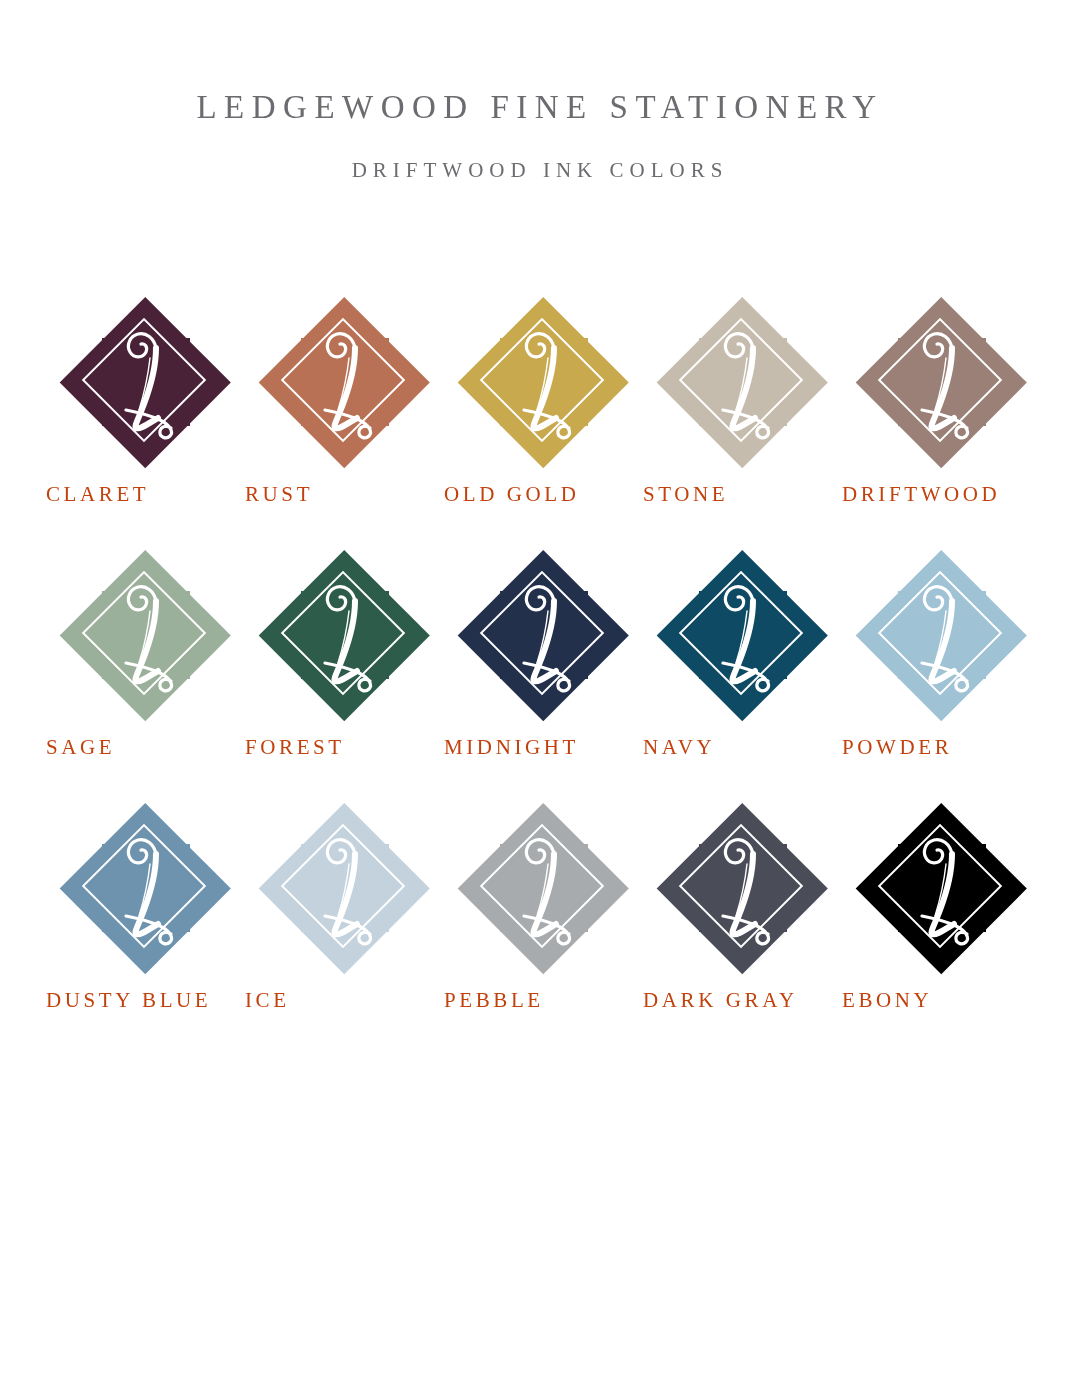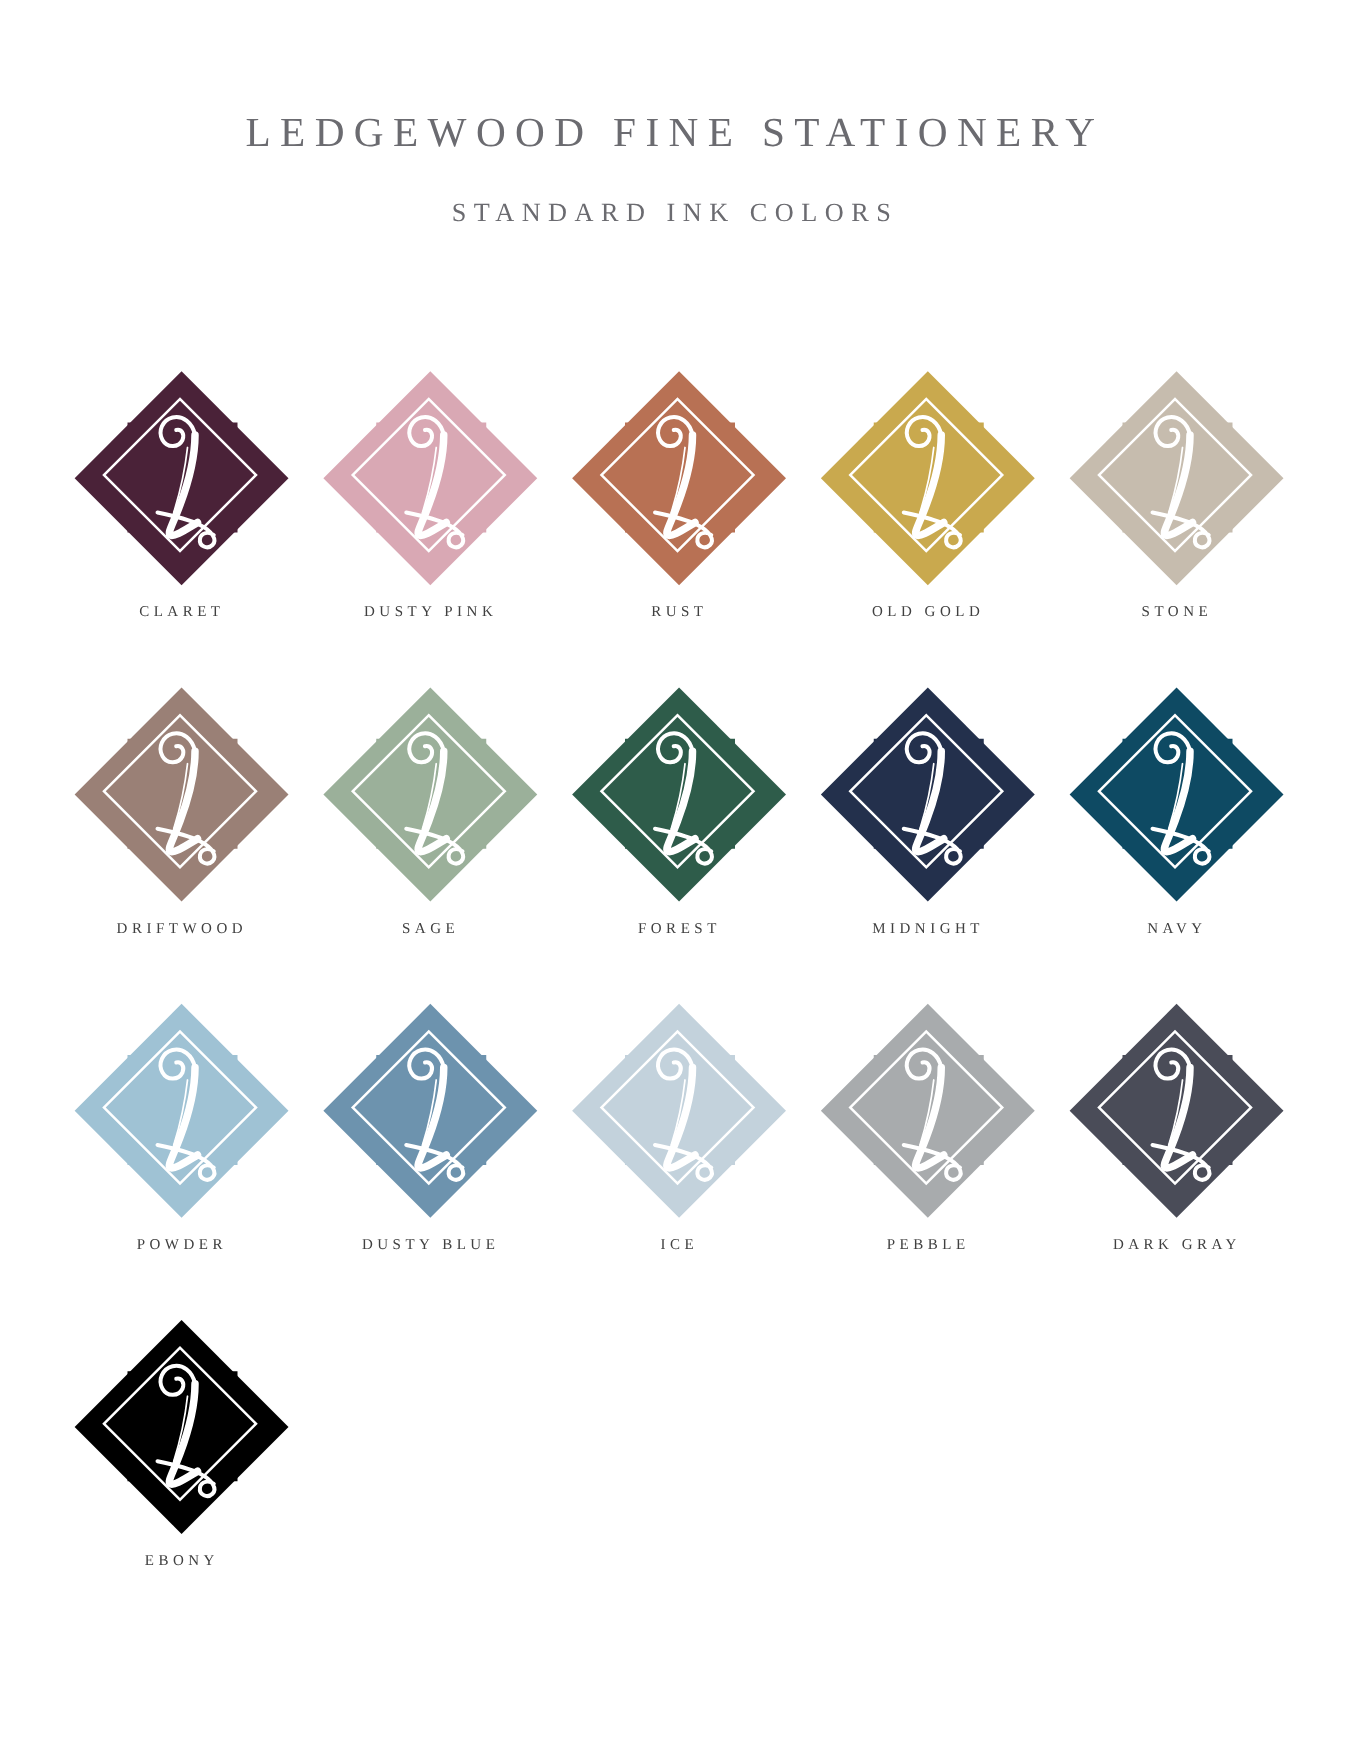--- a/index.html
+++ b/index.html
@@ -124,39 +124,39 @@
     display: block;
     width: 172px;
     height: 172px;
   }
 
   .swatch-label {
     position: absolute;
     left: 0;
     top: 186px;
     width: 199px;
-    text-align: center;
+    text-align: left;
     font-family: "Liberation Serif", "DejaVu Serif", serif;
-    font-size: 12px;
+    font-size: 21px;
     font-weight: 400;
     letter-spacing: 3.6px;
-    color: #404040;
+    color: #c2410c;
     text-transform: uppercase;
     white-space: nowrap;
     line-height: 1.2;
   }
 </style>
 </head>
 <body>
 
 <div class="page">
 
   <div class="header">
     <div class="brand-title">LEDGEWOOD FINE STATIONERY</div>
-    <div class="brand-subtitle">STANDARD INK COLORS</div>
+    <div class="brand-subtitle">DRIFTWOOD INK COLORS</div>
   </div>
 
   <div class="swatch-grid">
       <div class="swatch-cell">
         <div class="swatch-mark">
           <div class="sq-back" style="background: rgb(74, 34, 56);"></div>
           <div class="sq-diamond" style="background: rgb(74, 34, 56);"></div>
           <div class="sq-outline"></div>
           <div class="monogram">
             <svg viewBox="0 0 172 172">
@@ -166,38 +166,20 @@
                 <path d="M66 114 C 76 116, 90 119, 100 124 C 110 129, 114 136, 110 140 C 106 144, 99 141, 100 135 C 101 130, 107 129, 111 132" stroke-width="3.2"></path>
                 <path d="M90 62 C 88 80, 84 98, 79 114" stroke-width="1.4"></path>
               </g>
             </svg>
           </div>
         </div>
         <div class="swatch-label">CLARET</div>
       </div>
       <div class="swatch-cell">
         <div class="swatch-mark">
-          <div class="sq-back" style="background: rgb(217, 168, 180);"></div>
-          <div class="sq-diamond" style="background: rgb(217, 168, 180);"></div>
-          <div class="sq-outline"></div>
-          <div class="monogram">
-            <svg viewBox="0 0 172 172">
-              <g fill="none" stroke="#ffffff" stroke-linecap="round" stroke-linejoin="round">
-                <path d="M96 52 C 96 70, 90 92, 84 108 C 78 124, 74 130, 76 132 C 79 134, 88 128, 98 122" stroke-width="6"></path>
-                <path d="M96 52 C 94 42, 86 36, 78 38 C 70 40, 66 49, 70 56 C 74 63, 83 62, 86 56 C 88 51, 85 47, 81 48" stroke-width="3.2"></path>
-                <path d="M66 114 C 76 116, 90 119, 100 124 C 110 129, 114 136, 110 140 C 106 144, 99 141, 100 135 C 101 130, 107 129, 111 132" stroke-width="3.2"></path>
-                <path d="M90 62 C 88 80, 84 98, 79 114" stroke-width="1.4"></path>
-              </g>
-            </svg>
-          </div>
-        </div>
-        <div class="swatch-label">DUSTY PINK</div>
-      </div>
-      <div class="swatch-cell">
-        <div class="swatch-mark">
           <div class="sq-back" style="background: rgb(184, 113, 84);"></div>
           <div class="sq-diamond" style="background: rgb(184, 113, 84);"></div>
           <div class="sq-outline"></div>
           <div class="monogram">
             <svg viewBox="0 0 172 172">
               <g fill="none" stroke="#ffffff" stroke-linecap="round" stroke-linejoin="round">
                 <path d="M96 52 C 96 70, 90 92, 84 108 C 78 124, 74 130, 76 132 C 79 134, 88 128, 98 122" stroke-width="6"></path>
                 <path d="M96 52 C 94 42, 86 36, 78 38 C 70 40, 66 49, 70 56 C 74 63, 83 62, 86 56 C 88 51, 85 47, 81 48" stroke-width="3.2"></path>
                 <path d="M66 114 C 76 116, 90 119, 100 124 C 110 129, 114 136, 110 140 C 106 144, 99 141, 100 135 C 101 130, 107 129, 111 132" stroke-width="3.2"></path>
                 <path d="M90 62 C 88 80, 84 98, 79 114" stroke-width="1.4"></path>

